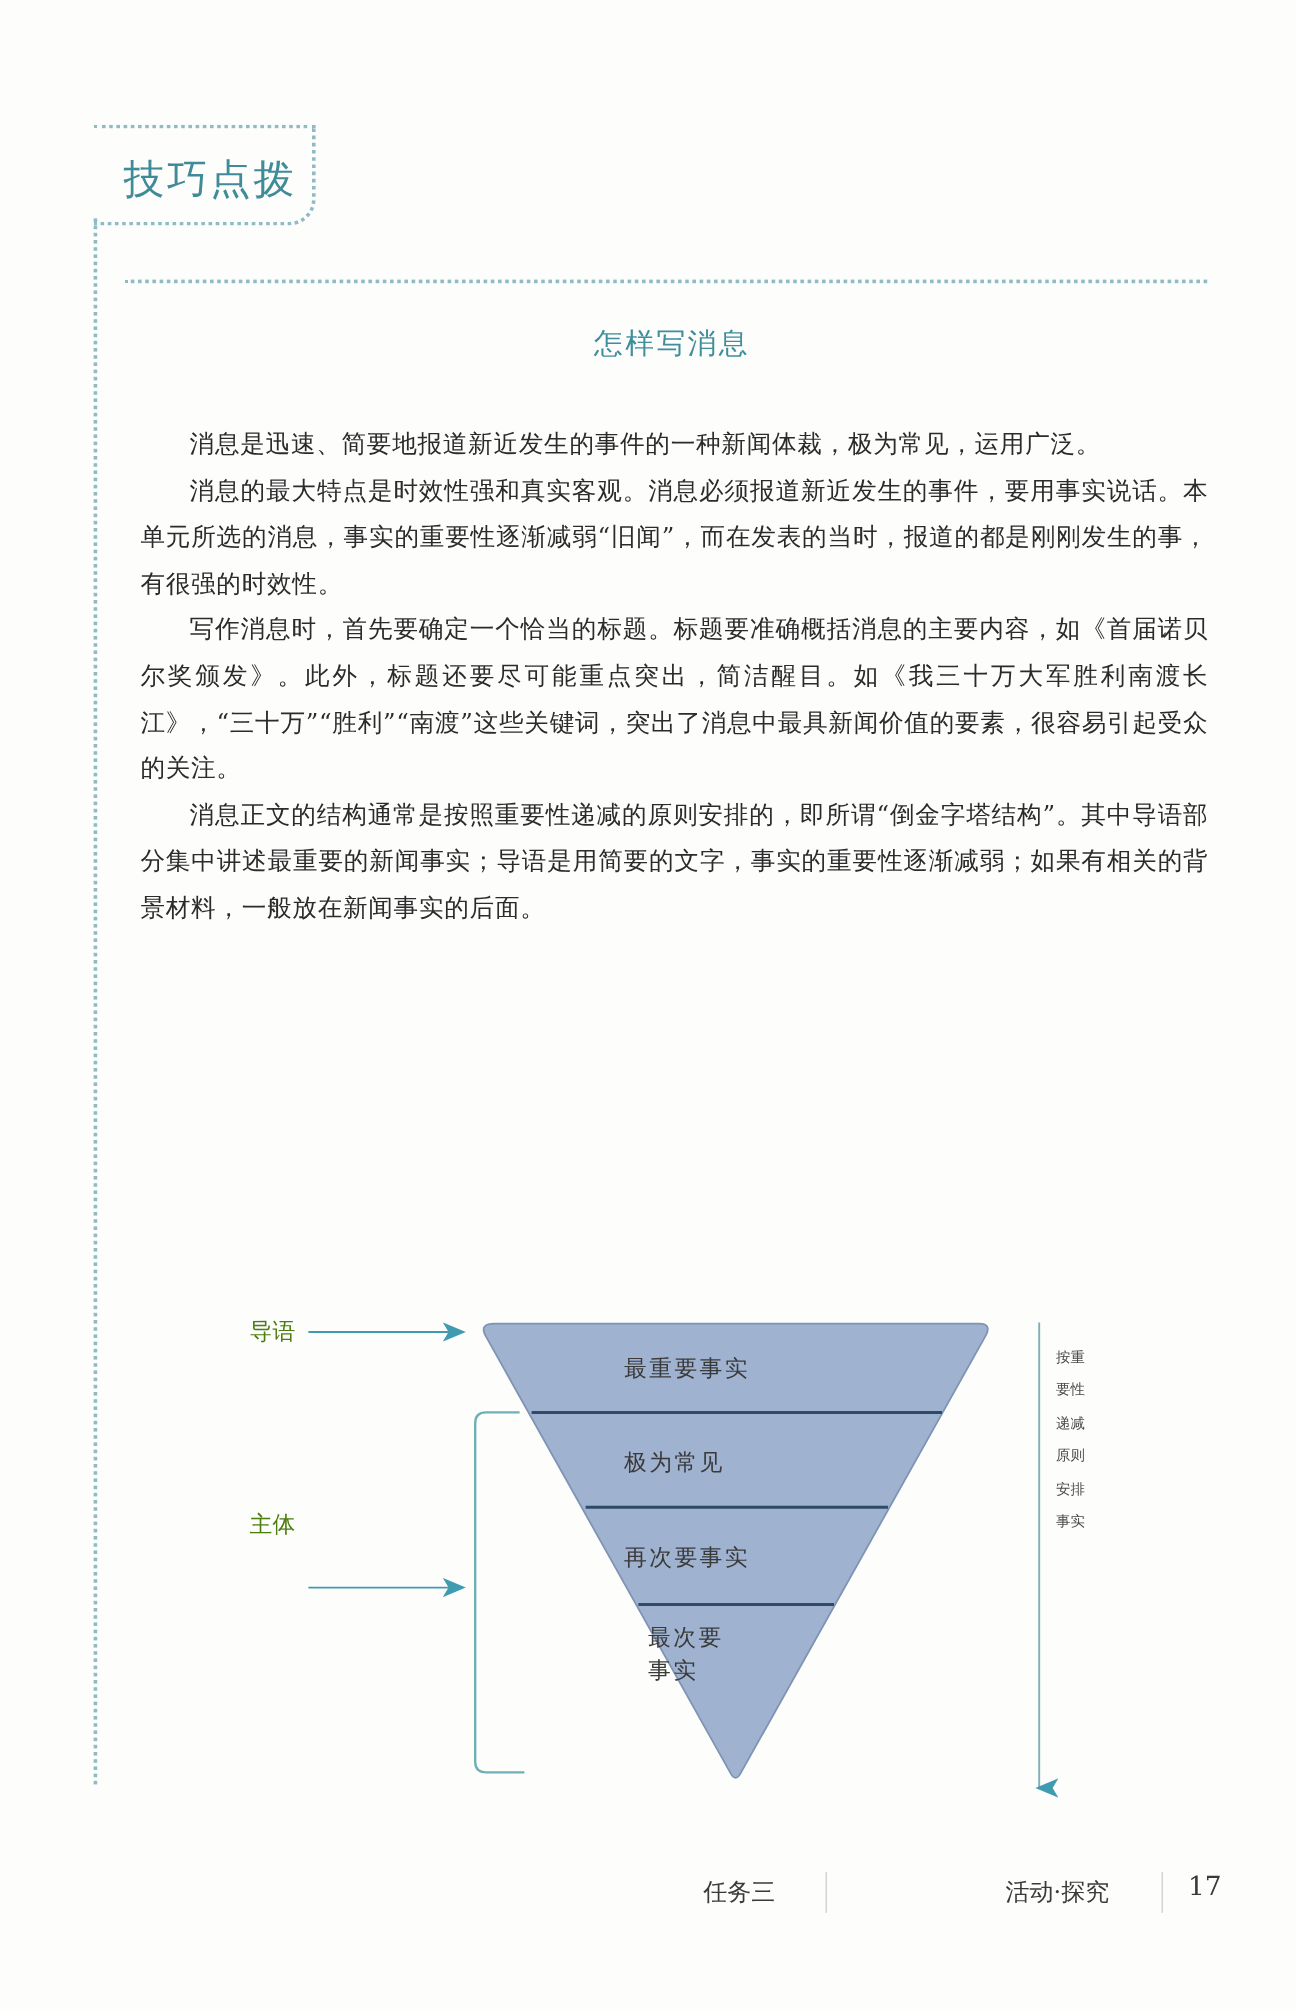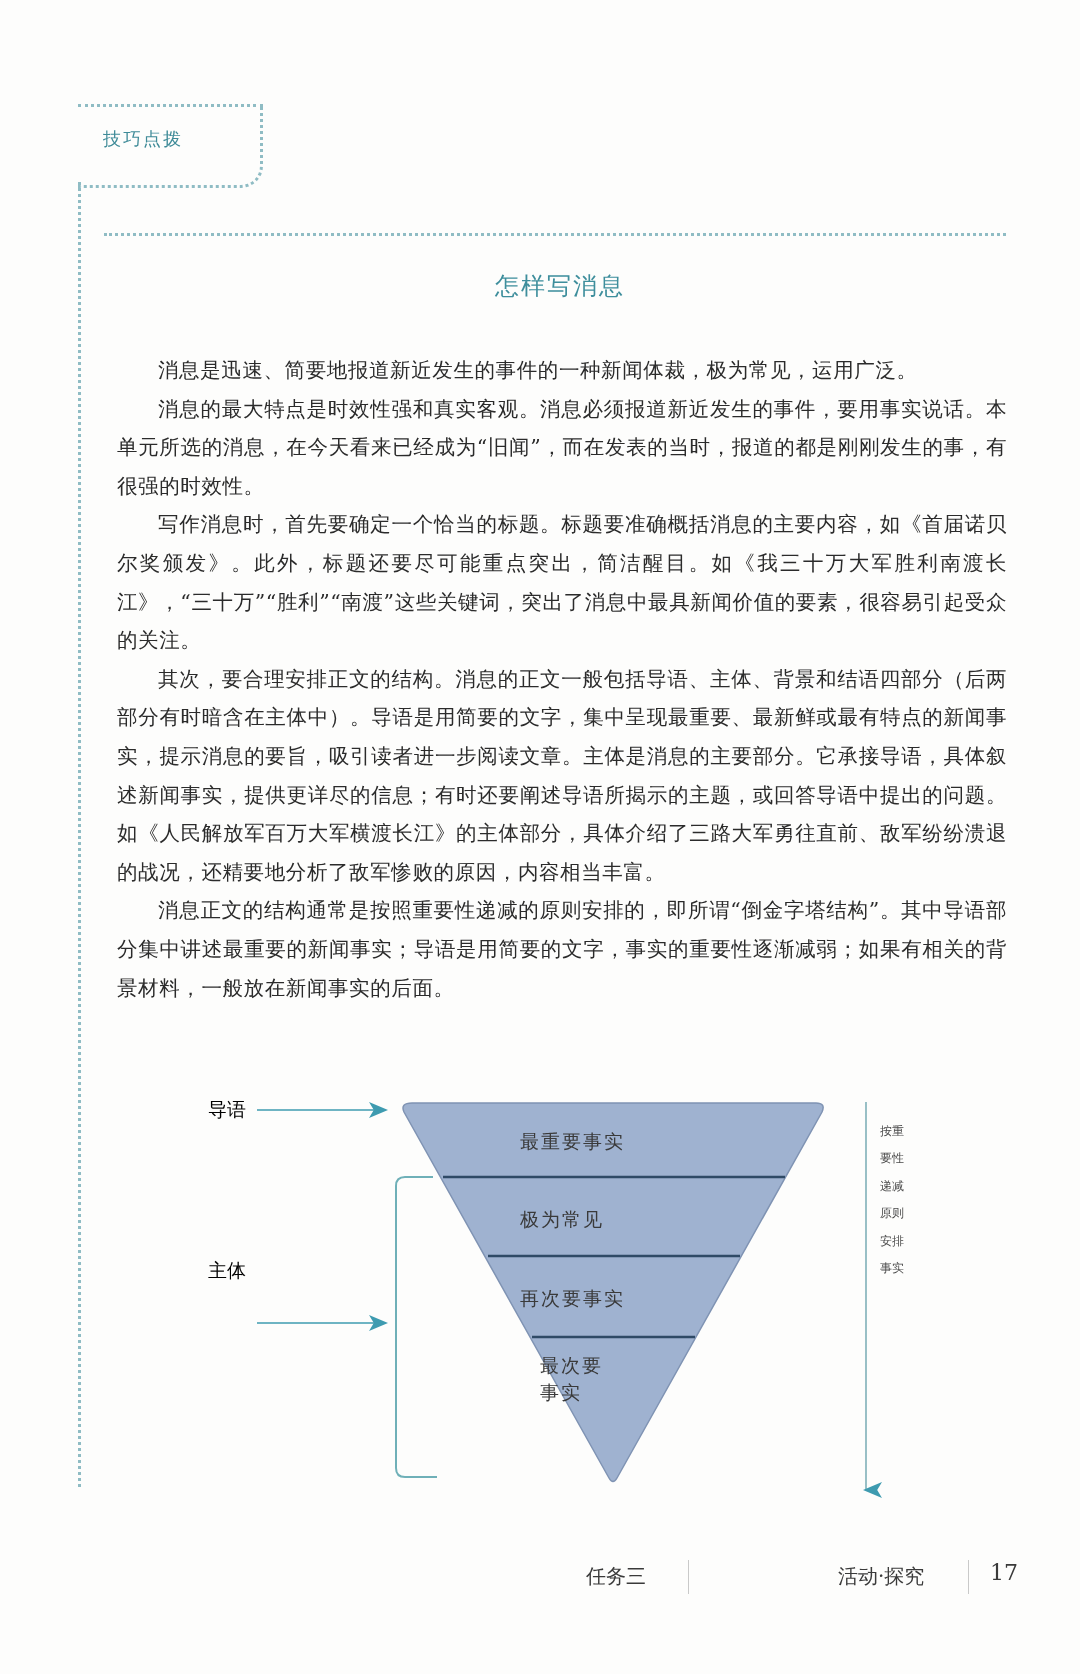--- a/index.html
+++ b/index.html
@@ -11,35 +11,35 @@
   }
   .dots-h { position:absolute; height:0; border-top:3px dotted #8fbcc4; }
   .dots-v { position:absolute; width:0; border-left:3px dotted #8fbcc4; }
   .tip-box {
     position:absolute; left:78px; top:104px; width:182px; height:78px;
     border-top:3px dotted #8fbcc4; border-right:3px dotted #8fbcc4;
     border-bottom:3px dotted #8fbcc4; border-bottom-right-radius:22px;
   }
   .tip-label {
     position:absolute; left:103px; top:127px;
-    font-size:18px; color:#3f8b98; letter-spacing:2px;
+    font-size:34px; color:#3f8b98; letter-spacing:2px;
     font-family:"DejaVu Serif",serif;
   }
   .title {
     position:absolute; left:0; width:1120px; top:270px; text-align:center;
     font-size:24px; color:#3e8e9c; letter-spacing:2px;
   }
   .body-text {
     position:absolute; left:117px; width:890px; top:351px;
     font-size:20.5px; line-height:38.6px; text-align:justify;
     letter-spacing:0.6px;
   }
   .body-text p { margin:0; text-indent:2em; }
   .diagram { position:absolute; left:0; top:0; width:1080px; height:1674px; pointer-events:none; }
-  .dlabel { position:absolute; font-size:19px; color:#000000; }
+  .dlabel { position:absolute; font-size:19px; color:#4d7c0f; }
   .layer-label {
     position:absolute; font-size:19px; color:#3a3a3a; 
     letter-spacing:2px; line-height:27px;
   }
   .vtext {
     position:absolute; left:880px; top:1118px; width:26px;
     font-size:12px; color:#4a4a4a; line-height:27.4px; text-align:left;
     word-break:break-all;
   }
   .footer-item { position:absolute; top:1563px; font-size:20px; color:#3a3a3a; }
@@ -51,23 +51,22 @@
 
 <div class="tip-box"></div>
 <div class="tip-label">技巧点拨</div>
 <div class="dots-h" style="left:104px; top:233px; width:902px;"></div>
 <div class="dots-v" style="left:78px; top:182px; height:1305px;"></div>
 
 <div class="title">怎样写消息</div>
 
 <div class="body-text">
   <p>消息是迅速、简要地报道新近发生的事件的一种新闻体裁，极为常见，运用广泛。</p>
-  <p>消息的最大特点是时效性强和真实客观。消息必须报道新近发生的事件，要用事实说话。本单元所选的消息，在今天看来已经成为“旧闻”，而在发表的当时，报道的都是刚刚发生的事，有很强的时效性。</p>
+  <p>消息的最大特点是时效性强和真实客观。消息必须报道新近发生的事件，要用事实说话。本单元所选的消息，事实的重要性逐渐减弱“旧闻”，而在发表的当时，报道的都是刚刚发生的事，有很强的时效性。</p>
   <p>写作消息时，首先要确定一个恰当的标题。标题要准确概括消息的主要内容，如《首届诺贝尔奖颁发》。此外，标题还要尽可能重点突出，简洁醒目。如《我三十万大军胜利南渡长江》，“三十万”“胜利”“南渡”这些关键词，突出了消息中最具新闻价值的要素，很容易引起受众的关注。</p>
-  <p>其次，要合理安排正文的结构。消息的正文一般包括导语、主体、背景和结语四部分（后两部分有时暗含在主体中）。导语是用简要的文字，集中呈现最重要、最新鲜或最有特点的新闻事实，提示消息的要旨，吸引读者进一步阅读文章。主体是消息的主要部分。它承接导语，具体叙述新闻事实，提供更详尽的信息；有时还要阐述导语所揭示的主题，或回答导语中提出的问题。如《人民解放军百万大军横渡长江》的主体部分，具体介绍了三路大军勇往直前、敌军纷纷溃退的战况，还精要地分析了敌军惨败的原因，内容相当丰富。</p>
   <p>消息正文的结构通常是按照重要性递减的原则安排的，即所谓“倒金字塔结构”。其中导语部分集中讲述最重要的新闻事实；导语是用简要的文字，事实的重要性逐渐减弱；如果有相关的背景材料，一般放在新闻事实的后面。</p>
 </div>
 
 <svg class="diagram" viewBox="0 0 1080 1674" width="1080" height="1674">
   <defs>
     <marker id="arrowhead" markerWidth="12" markerHeight="10" refX="10" refY="5" orient="auto">
       <path d="M0,0 L12,5 L0,10 L3,5 Z" fill="#3e9bb0"></path>
     </marker>
     <marker id="arrowdown" markerWidth="10" markerHeight="12" refX="5" refY="10" orient="auto">
       <path d="M0,0 L5,12 L10,0 L5,3 Z" fill="#3e9bb0"></path>

